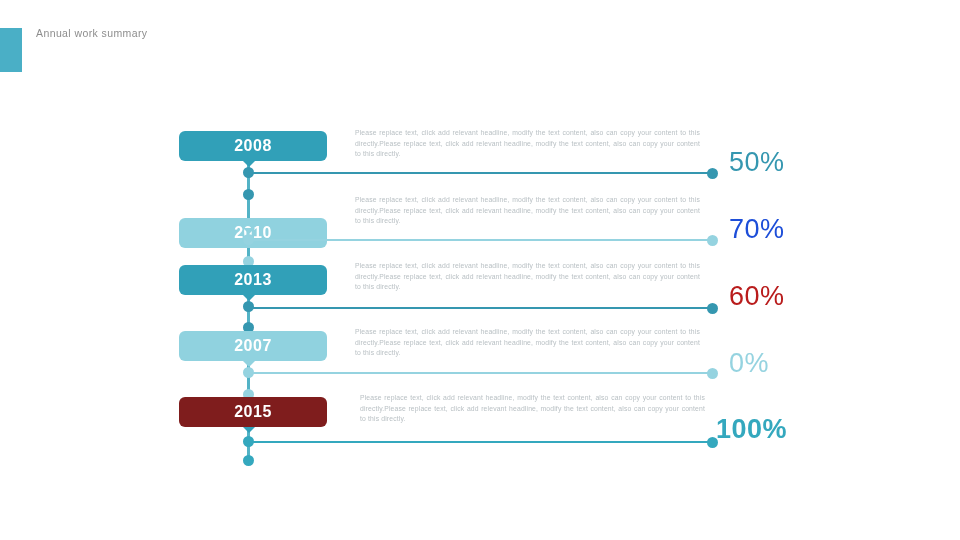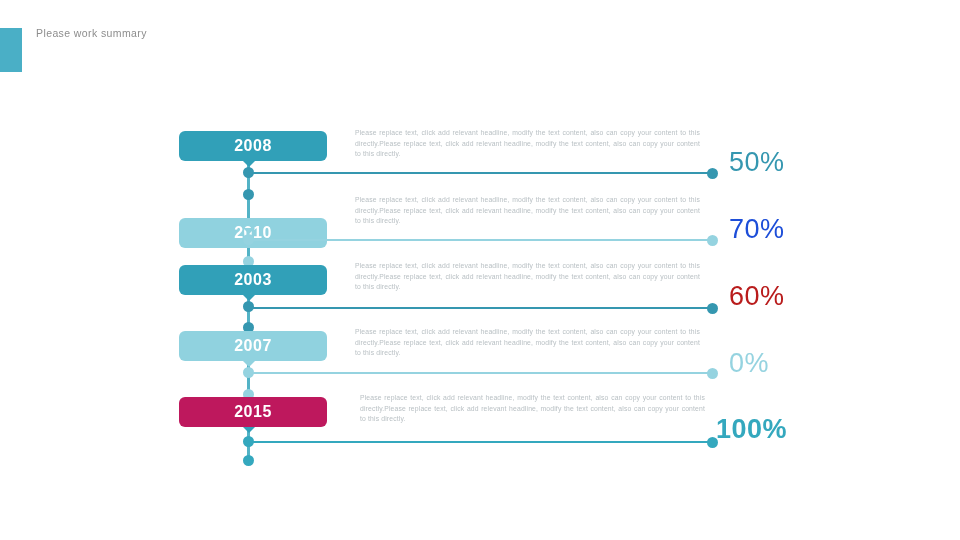--- a/index.html
+++ b/index.html
@@ -145,21 +145,21 @@
     white-space: nowrap;
   }
   .pct.bold { font-weight: bold; }
 </style>
 </head>
 <body>
 
 <div class="header">
   <div class="accent-bar"></div>
   <div class="title-block">
-    <div class="sub-title">Please work summary</div>
+    <div class="sub-title">Annual work summary</div>
   </div>
 </div>
 
 <div class="timeline">
   <div class="spine"></div>
   <div id="rows">
       <div class="row">
         <div class="badge" style="top: 131px; background: rgb(49, 160, 184);"><span>2008</span></div>
         <div class="badge-pointer" style="top: 161px; border-top: 6px solid rgb(49, 160, 184);"></div>
         <div class="spine-dot" style="top: 167px; background: rgb(53, 151, 176);"></div>
@@ -173,41 +173,41 @@
         <div class="badge" style="top: 198px; background: rgb(144, 210, 223); margin-top: 20px;"><span>2010</span></div>
         <div class="badge-pointer" style="top: 228px; border-top: 6px solid rgb(144, 210, 223);"></div>
         <div class="spine-dot" style="top: 234px; background: rgb(149, 211, 224);"></div>
         <div class="end-dot" style="top: 256px; background: rgb(149, 211, 224);"></div>
         <div class="hline" style="top: 239px; width: 461px; background: rgb(149, 211, 224);"></div>
         <div class="dot" style="left: 707px; top: 235px; background: rgb(149, 211, 224);"></div>
         <div class="copy" style="top: 195px; left: 355px;">Please replace text,  click add relevant headline, modify the text  content, also can copy  your content to this directly.Please  replace text,  click add  relevant  headline,  modify  the text  content,  also can copy  your content to this directly.</div>
         <div class="pct" style="left: 729px; top: 214px; color: #1d4ed8;">70%</div>
       </div>
       <div class="row">
-        <div class="badge" style="top: 265px; background: rgb(49, 160, 184);"><span>2003</span></div>
+        <div class="badge" style="top: 265px; background: rgb(49, 160, 184);"><span>2013</span></div>
         <div class="badge-pointer" style="top: 295px; border-top: 6px solid rgb(49, 160, 184);"></div>
         <div class="spine-dot" style="top: 301px; background: rgb(53, 151, 176);"></div>
         <div class="end-dot" style="top: 322px; background: rgb(53, 151, 176);"></div>
         <div class="hline" style="top: 307px; width: 461px; background: rgb(53, 151, 176);"></div>
         <div class="dot" style="left: 707px; top: 303px; background: rgb(53, 151, 176);"></div>
         <div class="copy" style="top: 261px; left: 355px;">Please replace text,  click add relevant headline, modify the text  content, also can copy  your content to this directly.Please  replace text,  click add  relevant  headline,  modify  the text  content,  also can copy  your content to this directly.</div>
         <div class="pct" style="left: 729px; top: 281px; color: #b91c1c;">60%</div>
       </div>
       <div class="row">
         <div class="badge" style="top: 331px; background: rgb(144, 210, 223);"><span>2007</span></div>
         <div class="badge-pointer" style="top: 361px; border-top: 6px solid rgb(144, 210, 223);"></div>
         <div class="spine-dot" style="top: 367px; background: rgb(149, 211, 224);"></div>
         <div class="end-dot" style="top: 389px; background: rgb(149, 211, 224);"></div>
         <div class="hline" style="top: 372px; width: 461px; background: rgb(149, 211, 224);"></div>
         <div class="dot" style="left: 707px; top: 368px; background: rgb(149, 211, 224);"></div>
         <div class="copy" style="top: 327px; left: 355px;">Please replace text,  click add relevant headline, modify the text  content, also can copy  your content to this directly.Please  replace text,  click add  relevant  headline,  modify  the text  content,  also can copy  your content to this directly.</div>
         <div class="pct" style="left: 729px; top: 348px; color: rgb(149, 211, 224);">0%</div>
       </div>
       <div class="row">
-        <div class="badge" style="top: 397px; background: #be185d;"><span>2015</span></div>
+        <div class="badge" style="top: 397px; background: #7f1d1d;"><span>2015</span></div>
         <div class="badge-pointer" style="top: 427px; border-top: 6px solid rgb(49, 160, 184);"></div>
         <div class="spine-dot" style="top: 436px; background: rgb(52, 168, 190);"></div>
         <div class="end-dot" style="top: 455px; background: rgb(52, 168, 190);"></div>
         <div class="hline" style="top: 441px; width: 461px; background: rgb(52, 168, 190);"></div>
         <div class="dot" style="left: 707px; top: 437px; background: rgb(52, 168, 190);"></div>
         <div class="copy" style="top: 393px; left: 360px;">Please replace text,  click add relevant headline, modify the text  content, also can copy  your content to this directly.Please  replace text,  click add  relevant  headline,  modify  the text  content,  also can copy  your content to this directly.</div>
         <div class="pct bold" style="left: 716px; top: 414px; color: rgb(52, 168, 190);">100%</div>
       </div>
     </div>
 </div>

